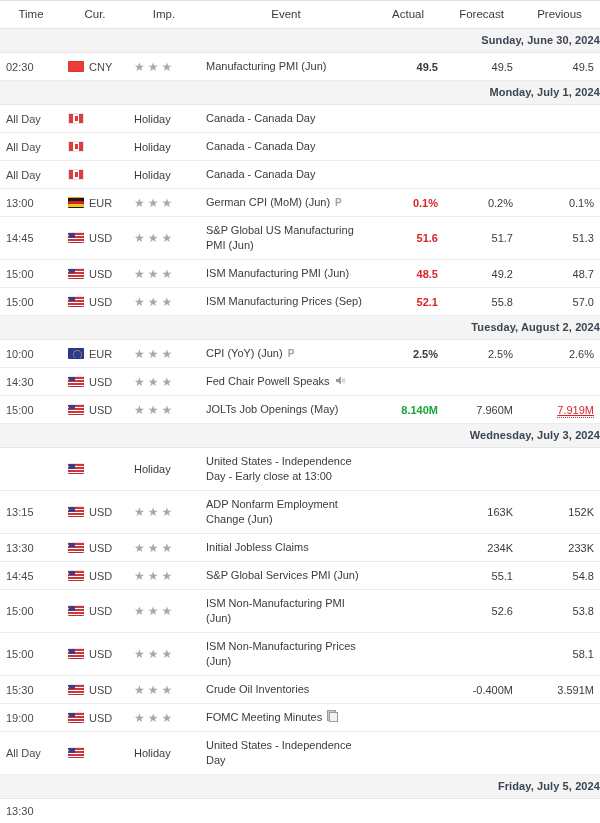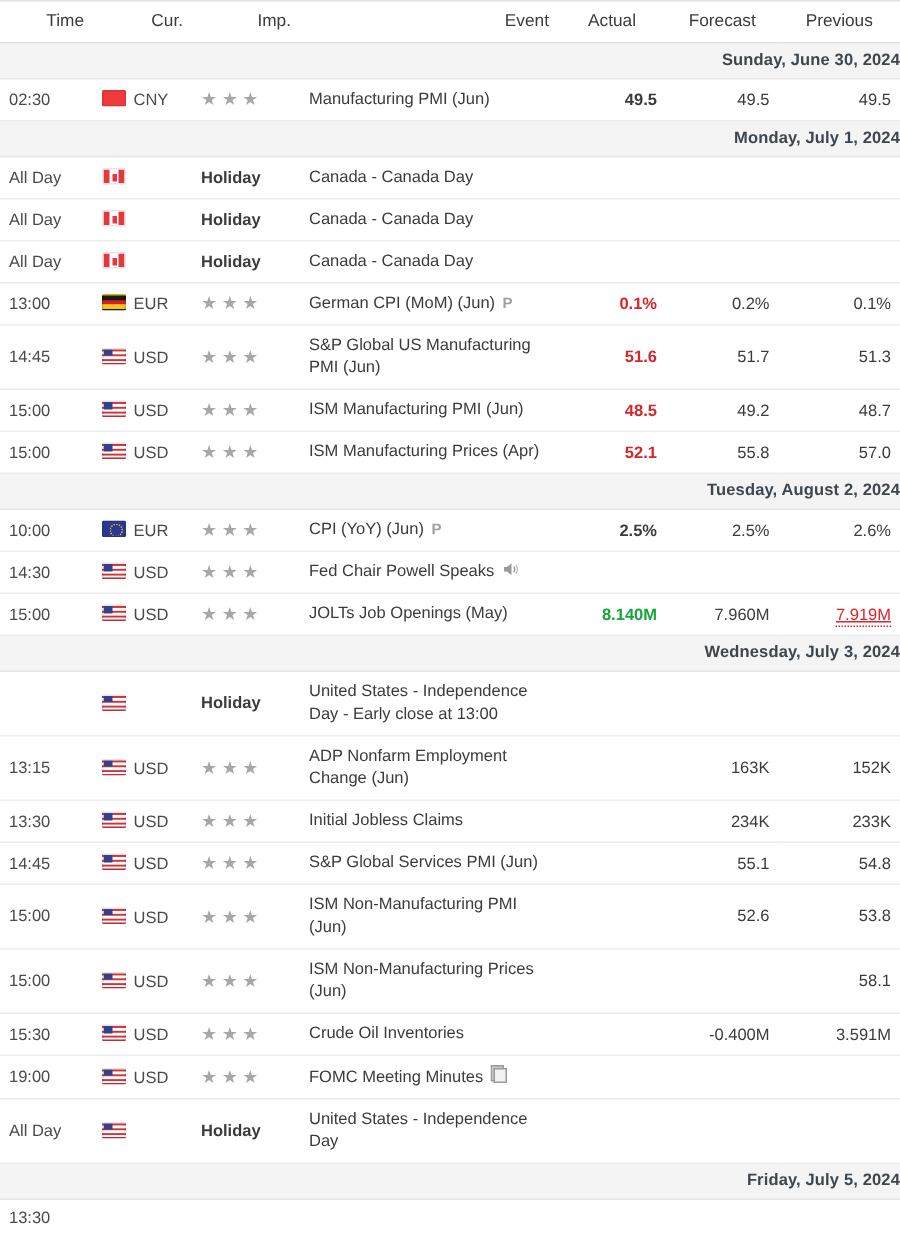--- a/index.html
+++ b/index.html
@@ -36,21 +36,21 @@
   
   #calendar thead th {
     font-weight: normal;
     font-size: 11.5px;
     color: #3b3b3b;
     padding: 7px 6px 8px 6px;
     border-bottom: 1px solid #e2e2e2;
     background: #ffffff;
     white-space: nowrap;
   }
-  th.h-left   { text-align: right; padding-left: 12px; margin-left: 16px; }
+  th.h-left   { text-align: center; padding-left: 12px; margin-left: 16px; }
   th.h-right  { padding-right: 12px; }
 
   
   tr.day-row td {
     background: #f4f4f4;
     border-top: 1px solid #e6e6e6;
     border-bottom: 1px solid #e6e6e6;
     text-align: right;
     font-weight: bold;
     font-size: 11px;
@@ -100,21 +100,21 @@
   .v-green { color: #18a53c; }
   .v-black { color: #3b3b3b; }
   .revised {
     color: #d9242a;
     border-bottom: 1px dotted #d9242a;
     padding-bottom: 1px;
     text-decoration: underline;
   }
 
   .holiday-label {
-    font-weight: bold;
+    font-weight: normal;
     color: #3b3b3b;
     font-size: 11px;
   }
 
   
   .flag {
     display: inline-block;
     width: 16px;
     height: 11px;
     vertical-align: -1px;
@@ -279,21 +279,21 @@
         <td class="td-imp"><span class="stars"><span class="star">★</span><span class="star">★</span><span class="star">★</span></span></td>
         <td class="td-event"><span>ISM Manufacturing PMI (Jun)</span></td>
         <td class="td-num td-actual"><span class="v-red">48.5</span></td>
         <td class="td-num"><span class="v-black">49.2</span></td>
         <td class="td-num"><span class="v-black">48.7</span></td>
       </tr>
       <tr class="evt-row">
         <td class="td-time">15:00</td>
         <td class="td-cur"><span class="flag flag-us"><i></i></span><span>USD</span></td>
         <td class="td-imp"><span class="stars"><span class="star">★</span><span class="star">★</span><span class="star">★</span></span></td>
-        <td class="td-event"><span>ISM Manufacturing Prices (Apr)</span></td>
+        <td class="td-event"><span>ISM Manufacturing Prices (Sep)</span></td>
         <td class="td-num td-actual"><span class="v-red">52.1</span></td>
         <td class="td-num"><span class="v-black">55.8</span></td>
         <td class="td-num"><span class="v-black">57.0</span></td>
       </tr>
       <tr class="day-row">
         <td colspan="7">Tuesday, August 2, 2024</td>
       </tr>
       <tr class="evt-row">
         <td class="td-time">10:00</td>
         <td class="td-cur"><span class="flag flag-eu"><i></i></span><span>EUR</span></td>

